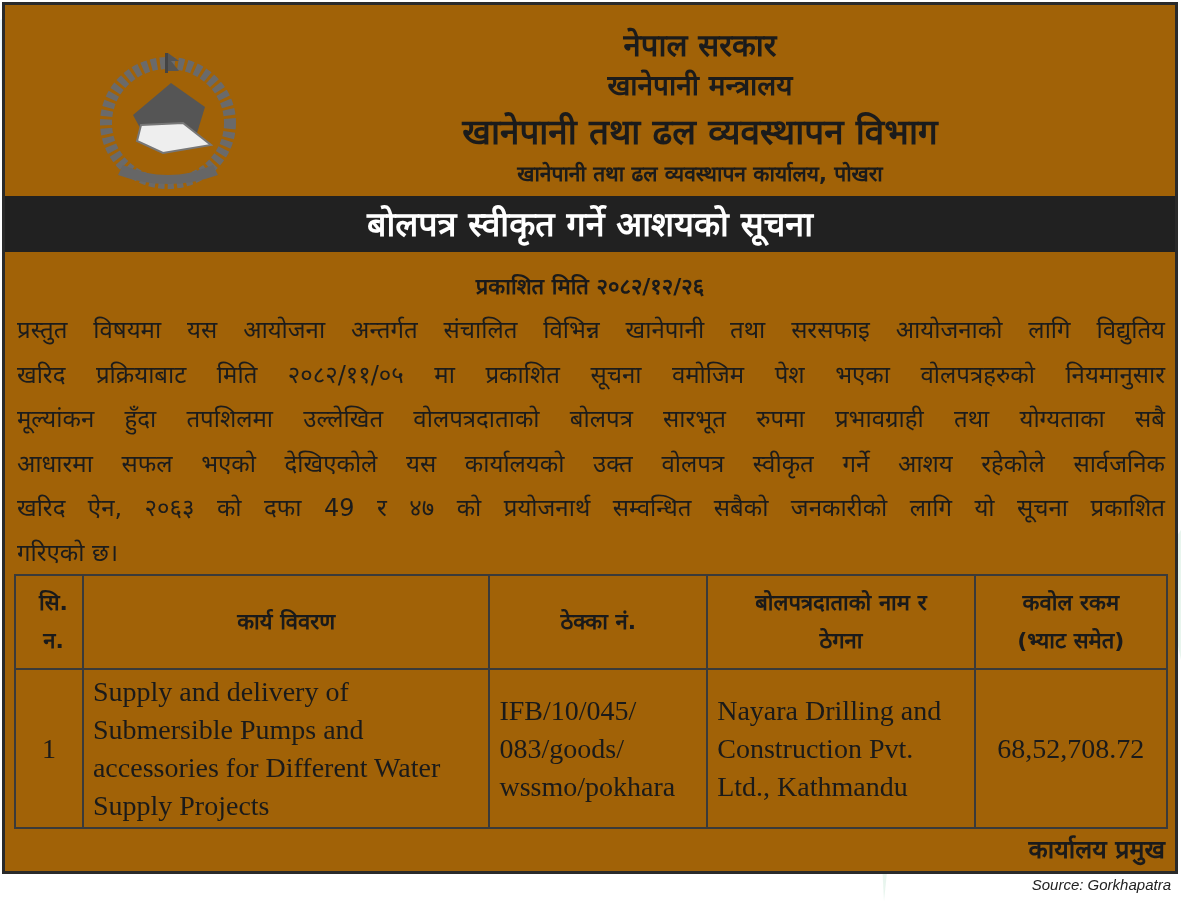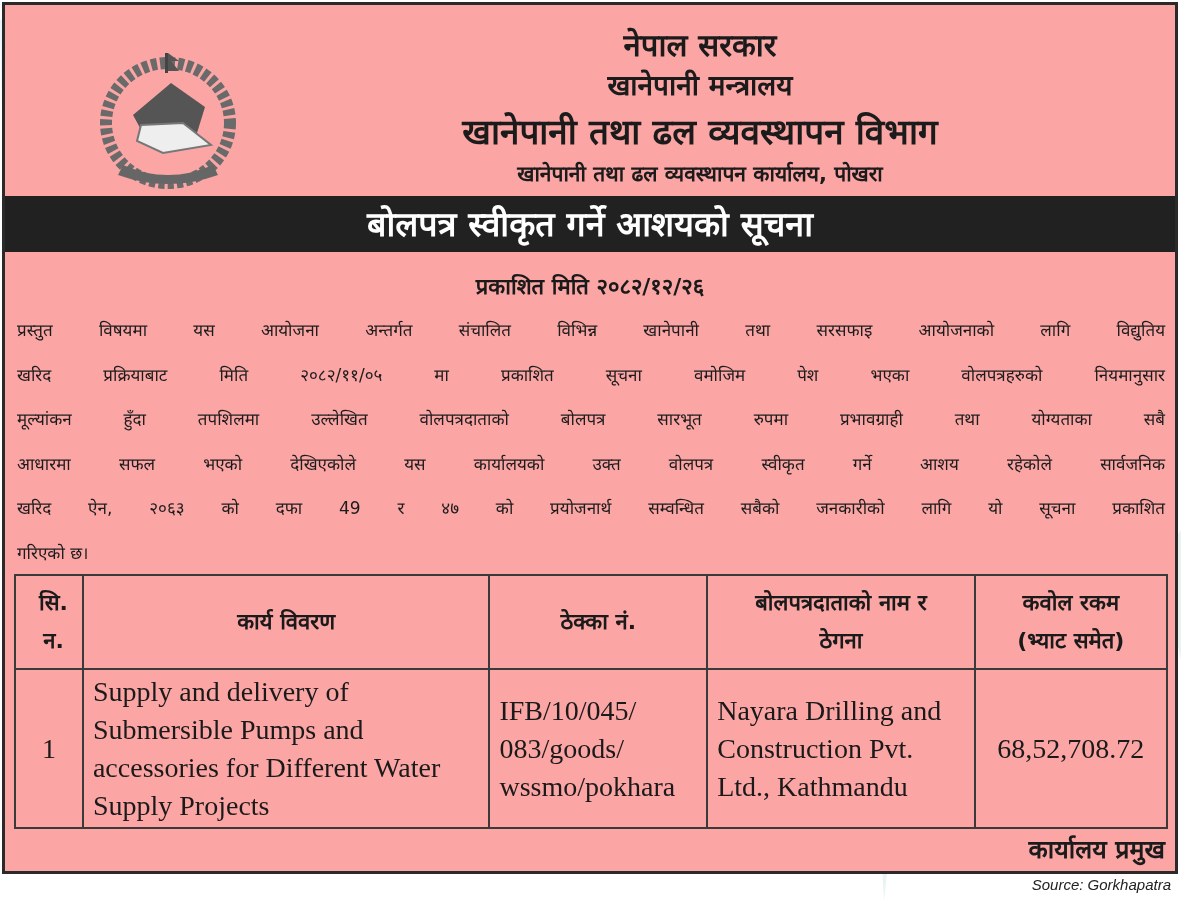--- a/index.html
+++ b/index.html
@@ -2,38 +2,38 @@
 <html><head>
 <meta charset="utf-8">
 <style>
   html, body { margin: 0; padding: 0; }
   body {
     width: 1181px; height: 901px; background: #ffffff; position: relative; overflow: hidden;
     font-family: "DejaVu Sans", sans-serif; color: #1a1a1a;
   }
   .frame {
     position: absolute; left: 2px; top: 2px; width: 1170px; height: 866px;
-    border: 3px solid #2a2a2a; background: #fca5a5;
+    border: 3px solid #2a2a2a; background: #a16207;
   }
   .header { position: absolute; left: 0; top: 0; width: 1170px; height: 191px; }
   .emblem { position: absolute; left: 88px; top: 40px; width: 150px; height: 145px; }
   .h-line { position: absolute; left: 0; width: 1170px; text-align: center; font-weight: bold; color: #1b1b1b; white-space: nowrap; }
   .h1 { top: 18px; font-size: 31px; left: 0; padding-left: 0; }
   .h2 { top: 60px; font-size: 28px; }
   .h3 { top: 102px; font-size: 35px; left: 0; }
   .h4 { top: 154px; font-size: 21px; }
   .h-line span { display: inline-block; margin-left: 220px; }
   .banner {
     position: absolute; left: 0; top: 191px; width: 1170px; height: 56px; background: #212121;
     color: #ffffff; text-align: center; font-weight: bold; font-size: 34px; line-height: 56px;
   }
   .date-line { position: absolute; left: 0; top: 265px; width: 1170px; text-align: center; font-weight: bold; font-size: 22px; color: #1a1a1a; }
   .body-text {
     position: absolute; left: 12px; top: 303px; width: 1148px;
-    font-size: 17px; line-height: 44.5px; text-align: justify; color: #1c1c1c;
+    font-size: 24px; line-height: 44.5px; text-align: justify; color: #1c1c1c;
   }
   .body-text .ln { display: block; text-align: justify; text-align-last: justify; white-space: nowrap; }
   .body-text .ln.last { text-align-last: left; }
   table.award {
     position: absolute; left: 9px; top: 569px; width: 1154px; border-collapse: collapse;
     font-family: "Liberation Serif", serif;
   }
   table.award th, table.award td { border: 2px solid #3a3a3a; vertical-align: middle; color: #1a1a1a; }
   table.award th { font-family: "DejaVu Sans", sans-serif; font-weight: bold; font-size: 22px; height: 90px; line-height: 38px; text-align: center; }
   table.award td { font-size: 28px; line-height: 38px; height: 155px; }

